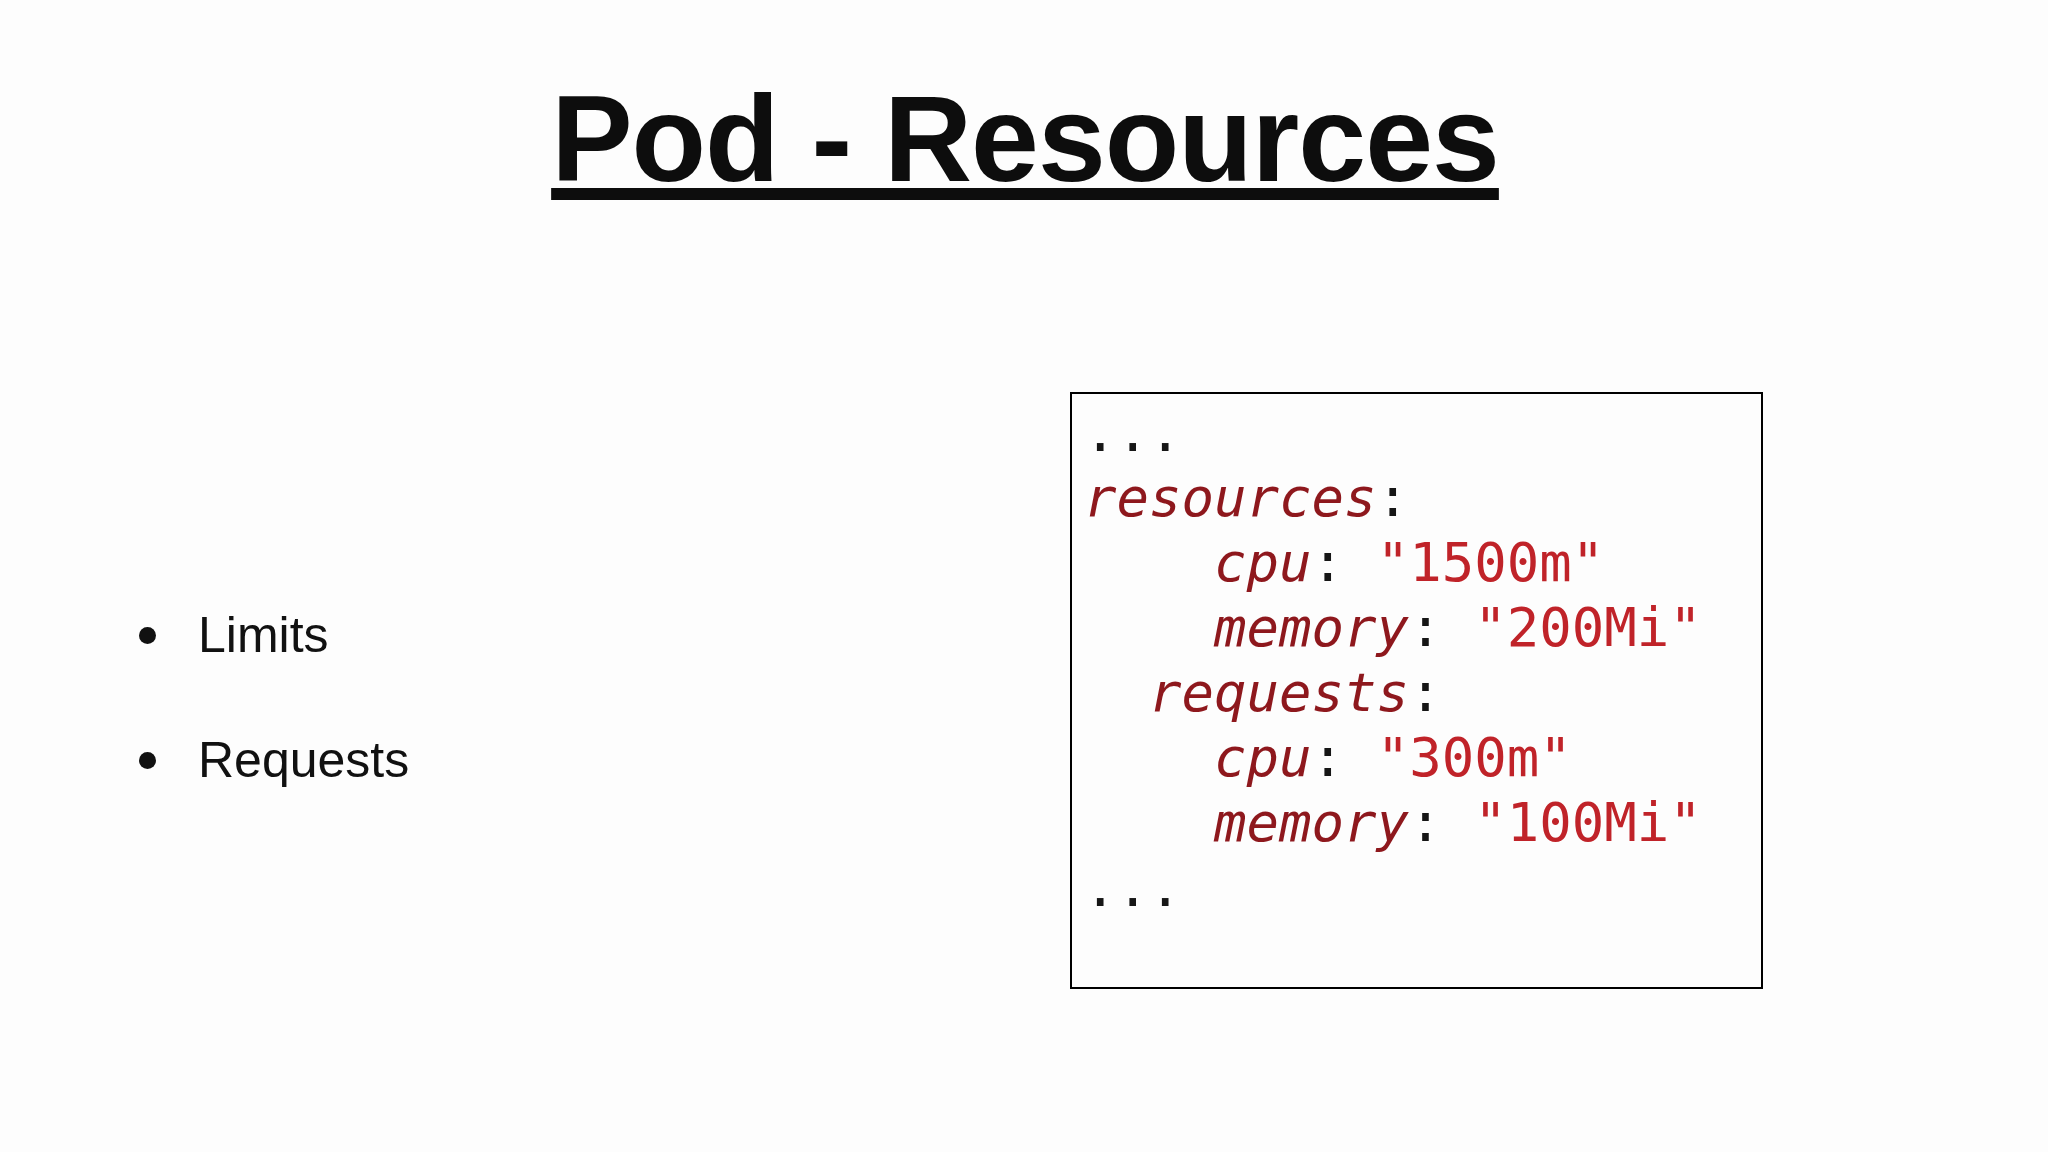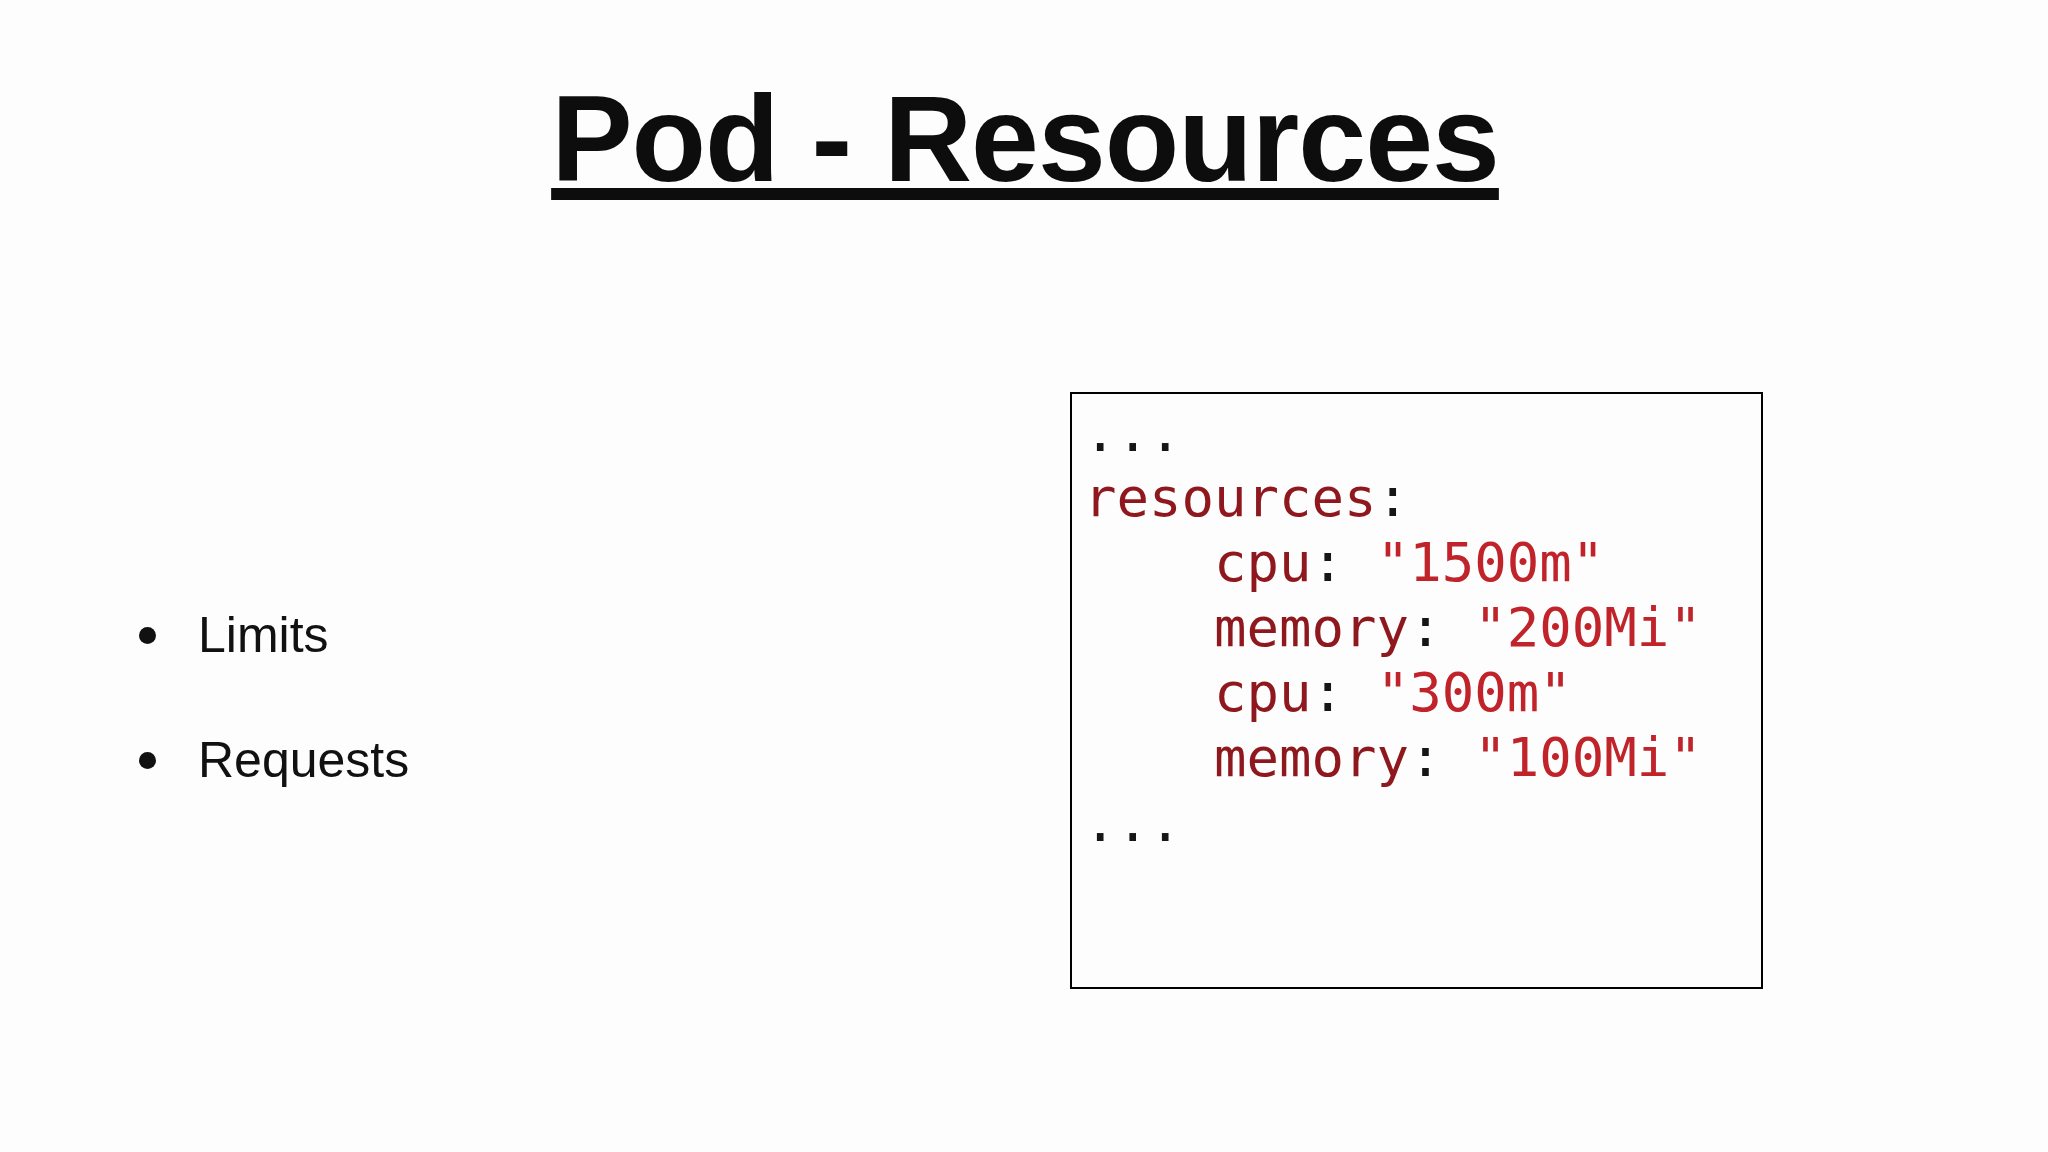--- a/index.html
+++ b/index.html
@@ -65,21 +65,21 @@
     background: #fdfdfd;
     padding: 6px 10px 0 12px;
     font-family: "DejaVu Sans Mono", "Liberation Mono", monospace;
     font-size: 54px;
     line-height: 65px;
   }
   .code-line {
     white-space: pre;
     height: 65px;
   }
-  .tok-key   { color: var(--code-key, #8e181d); }
+  .tok-key   { color: var(--code-key, #8e181d); font-style: italic; }
   .tok-value { color: var(--code-value, #c02329); }
   .tok-plain { color: var(--code-plain, #161616); }
 </style>
 </head>
 <body>
 
 <div class="slide">
 
   <h1 class="slide-title">Pod - Resources</h1>
 
@@ -98,20 +98,21 @@
 
     <div class="code-line"><span class="tok-plain">...</span></div>
 
     <div class="code-line"><span class="tok-plain"></span><span class="tok-key">resources</span><span class="tok-plain">:</span></div>
 
 
     <div class="code-line"><span class="tok-plain">    </span><span class="tok-key">cpu</span><span class="tok-plain">: </span><span class="tok-value">"1500m"</span></div>
 
     <div class="code-line"><span class="tok-plain">    </span><span class="tok-key">memory</span><span class="tok-plain">: </span><span class="tok-value">"200Mi"</span></div>
 
+    <div class="code-line"><span class="tok-plain">  </span><span class="tok-key">requests</span><span class="tok-plain">:</span></div>
 
     <div class="code-line"><span class="tok-plain">    </span><span class="tok-key">cpu</span><span class="tok-plain">: </span><span class="tok-value">"300m"</span></div>
 
     <div class="code-line"><span class="tok-plain">    </span><span class="tok-key">memory</span><span class="tok-plain">: </span><span class="tok-value">"100Mi"</span></div>
 
     <div class="code-line"><span class="tok-plain">...</span></div>
 
   </div>
 
 </div>

